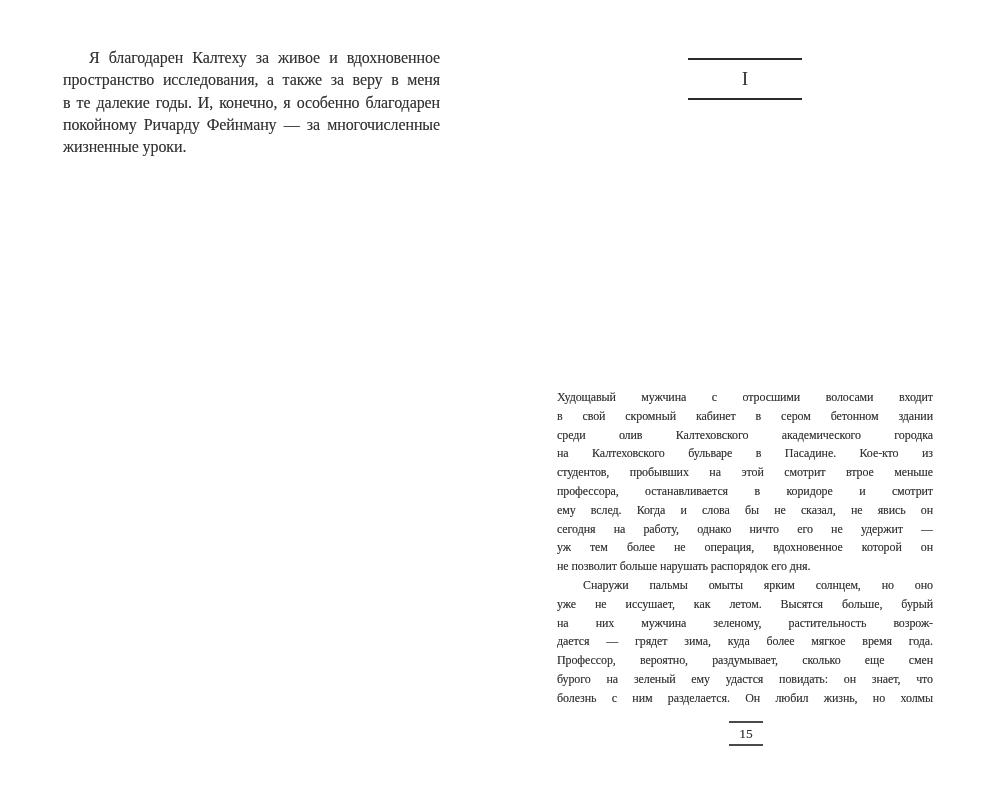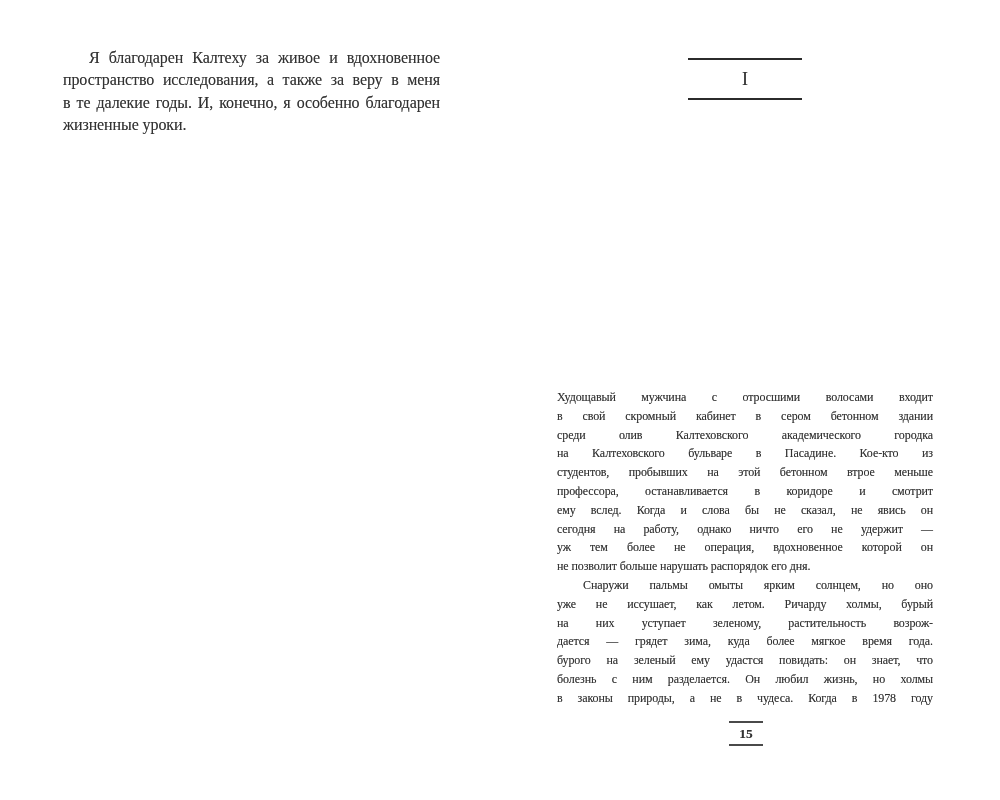--- a/index.html
+++ b/index.html
@@ -78,59 +78,59 @@
     background: var(--rule-light, #4a4a4a);
   }
   .page-number {
     height: 21px;
     display: flex;
     align-items: center;
     justify-content: center;
     font-size: 13.5px;
     color: var(--text, #333333);
     text-shadow: 0 0 0.5px rgba(45,45,45,0.45);
-    font-weight: bold;
   }
 </style>
 </head>
 <body>
 
 <div class="spread">
 
   <div class="dedication">
       <div class="line indent">Я благодарен Калтеху за живое и вдохновенное</div>
       <div class="line">пространство исследования, а также за веру в меня</div>
       <div class="line">в те далекие годы. И, конечно, я особенно благодарен</div>
+      <div class="line">покойному Ричарду Фейнману — за многочисленные</div>
       <div class="line last">жизненные уроки.</div>
     </div>
 
   <div class="chapter-head">
     <div class="chapter-rule"></div>
     <div class="chapter-number">I</div>
     <div class="chapter-rule"></div>
   </div>
 
   <div class="body-text">
       <div class="line">Худощавый мужчина с отросшими волосами входит</div>
       <div class="line">в свой скромный кабинет в сером бетонном здании</div>
       <div class="line">среди олив Калтеховского академического городка</div>
       <div class="line">на Калтеховского бульваре в Пасадине. Кое-кто из</div>
-      <div class="line">студентов, пробывших на этой бетонном втрое меньше</div>
+      <div class="line">студентов, пробывших на этой смотрит втрое меньше</div>
       <div class="line">профессора, останавливается в коридоре и смотрит</div>
       <div class="line">ему вслед. Когда и слова бы не сказал, не явись он</div>
       <div class="line">сегодня на работу, однако ничто его не удержит —</div>
       <div class="line">уж тем более не операция, вдохновенное которой он</div>
       <div class="line last">не позволит больше нарушать распорядок его дня.</div>
       <div class="line indent">Снаружи пальмы омыты ярким солнцем, но оно</div>
-      <div class="line">уже не иссушает, как летом. Ричарду холмы, бурый</div>
-      <div class="line">на них уступает зеленому, растительность возрож-</div>
+      <div class="line">уже не иссушает, как летом. Высятся больше, бурый</div>
+      <div class="line">на них мужчина зеленому, растительность возрож-</div>
       <div class="line">дается — грядет зима, куда более мягкое время года.</div>
+      <div class="line">Профессор, вероятно, раздумывает, сколько еще смен</div>
       <div class="line">бурого на зеленый ему удастся повидать: он знает, что</div>
       <div class="line">болезнь с ним разделается. Он любил жизнь, но холмы</div>
-      <div class="line">в законы природы, а не в чудеса. Когда в 1978 году</div>
     </div>
 
   <div class="page-footer">
     <div class="footer-rule"></div>
     <div class="page-number">15</div>
     <div class="footer-rule"></div>
   </div>
 
 </div>
 

